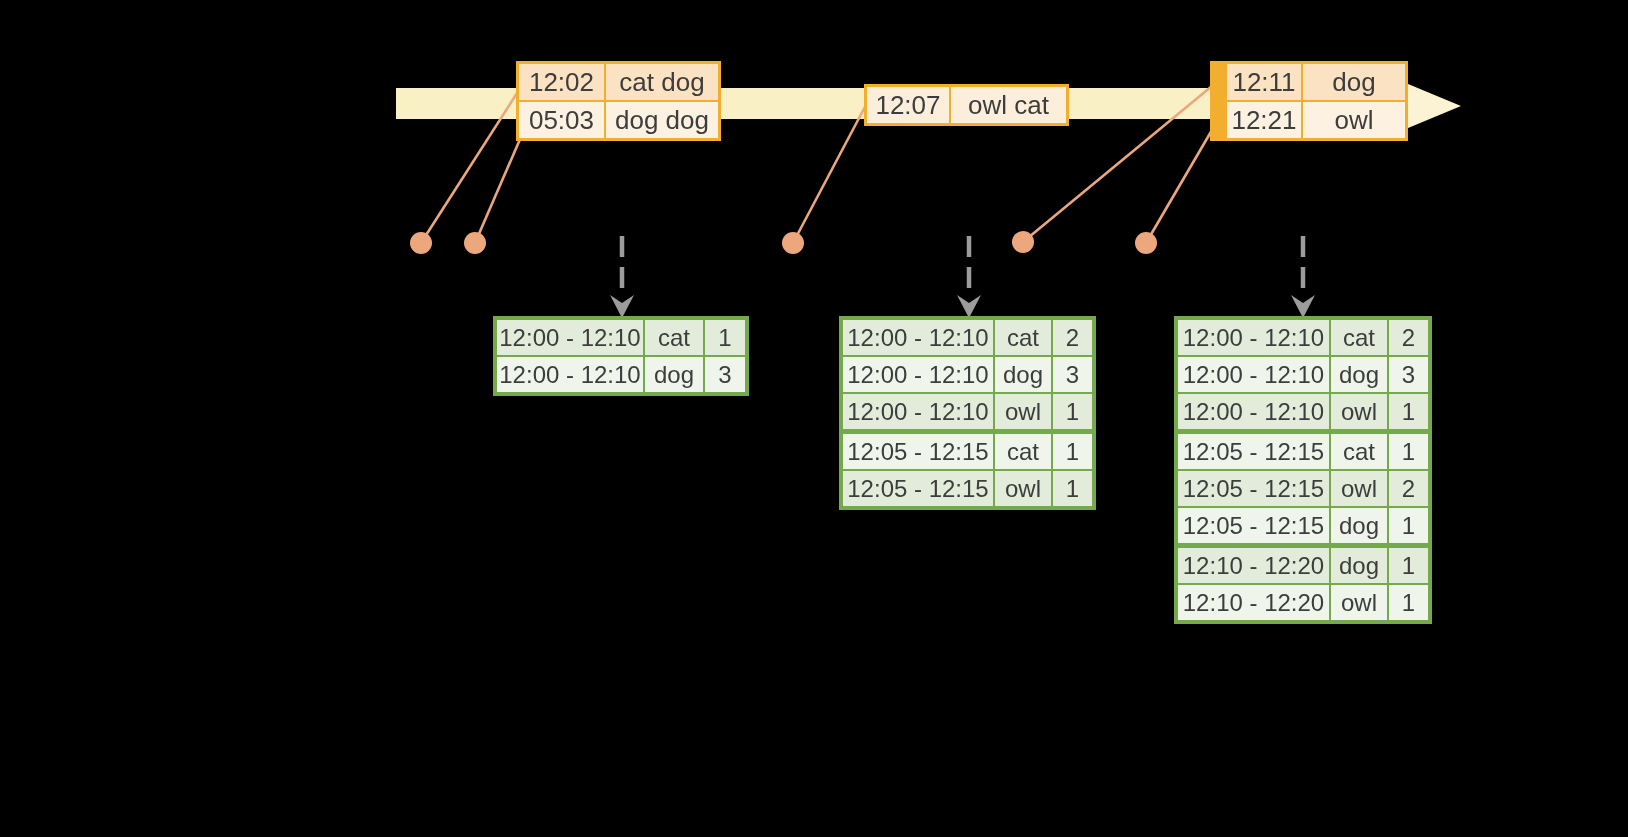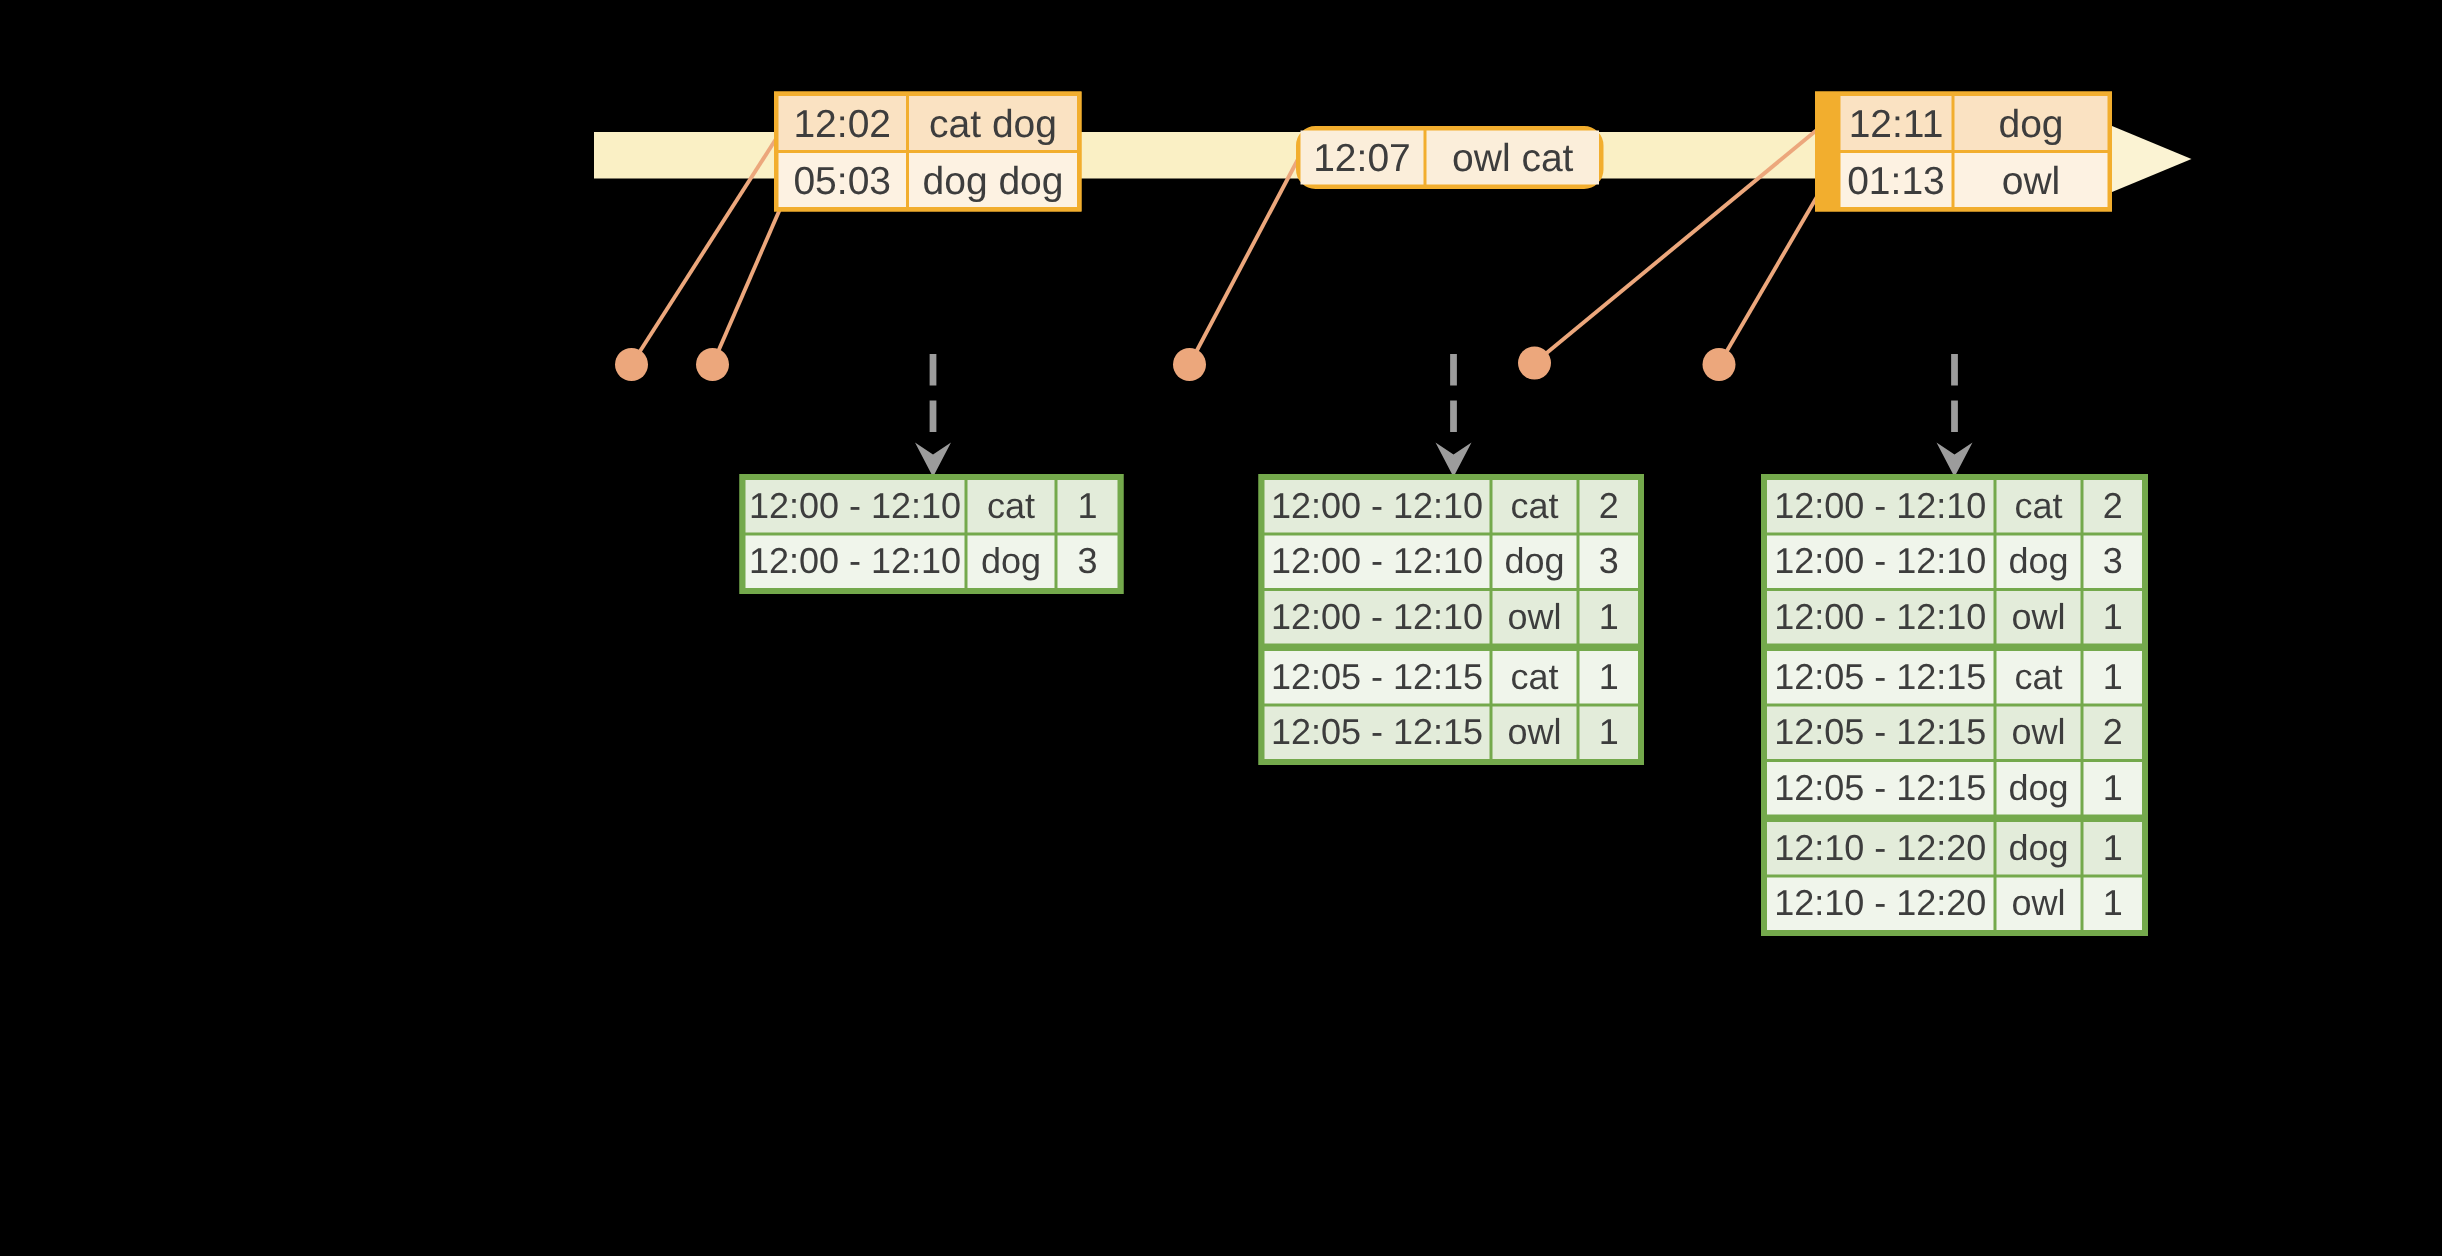--- a/index.html
+++ b/index.html
@@ -35,21 +35,21 @@
   .rrow + .rrow{margin-top:2px;}
   .rrow.grp{margin-top:5px;}
   .rrow .cell{
     height:35px;display:flex;align-items:center;justify-content:center;
     font-size:24px;white-space:nowrap;
   }
   .rtable .rrow:nth-child(odd) .cell{background:var(--result_row_dark,#e3ecda);}
   .rtable .rrow:nth-child(even) .cell{background:var(--result_row_light,#f0f5eb);}
 
   .cols-e1{grid-template-columns:85px 112px;}
-  .cols-e2{grid-template-columns:82px 115px;border-radius:13px;}
+  .cols-e2{grid-template-columns:82px 115px;}
   .cols-e3{grid-template-columns:74px 102px;}
   .cols-r1{grid-template-columns:146px 58px 40px;}
   .cols-r2{grid-template-columns:150px 56px 39px;}
   .cols-r3{grid-template-columns:151px 56px 39px;}
 </style>
 </head>
 <body>
 
 <div class="stage">
 
@@ -98,21 +98,21 @@
   </div>
 
   <div class="etable cols-e2" style="left:864px;top:84px;">
     <div class="cell e-mid">12:07</div>
     <div class="cell e-mid">owl cat</div>
   </div>
 
   <div class="etable cols-e3" style="left:1210px;top:61px;padding-left:14px;">
     <div class="cell e-dark">12:11</div>
     <div class="cell e-dark">dog</div>
-    <div class="cell e-light">01:13</div>
+    <div class="cell e-light">12:21</div>
     <div class="cell e-light">owl</div>
   </div>
 
   <div class="rtable" style="left:493px;top:316px;">
     <div class="rrow cols-r1">
       <div class="cell">12:00 - 12:10</div>
       <div class="cell">cat</div>
       <div class="cell">1</div>
     </div>
     <div class="rrow cols-r1">

